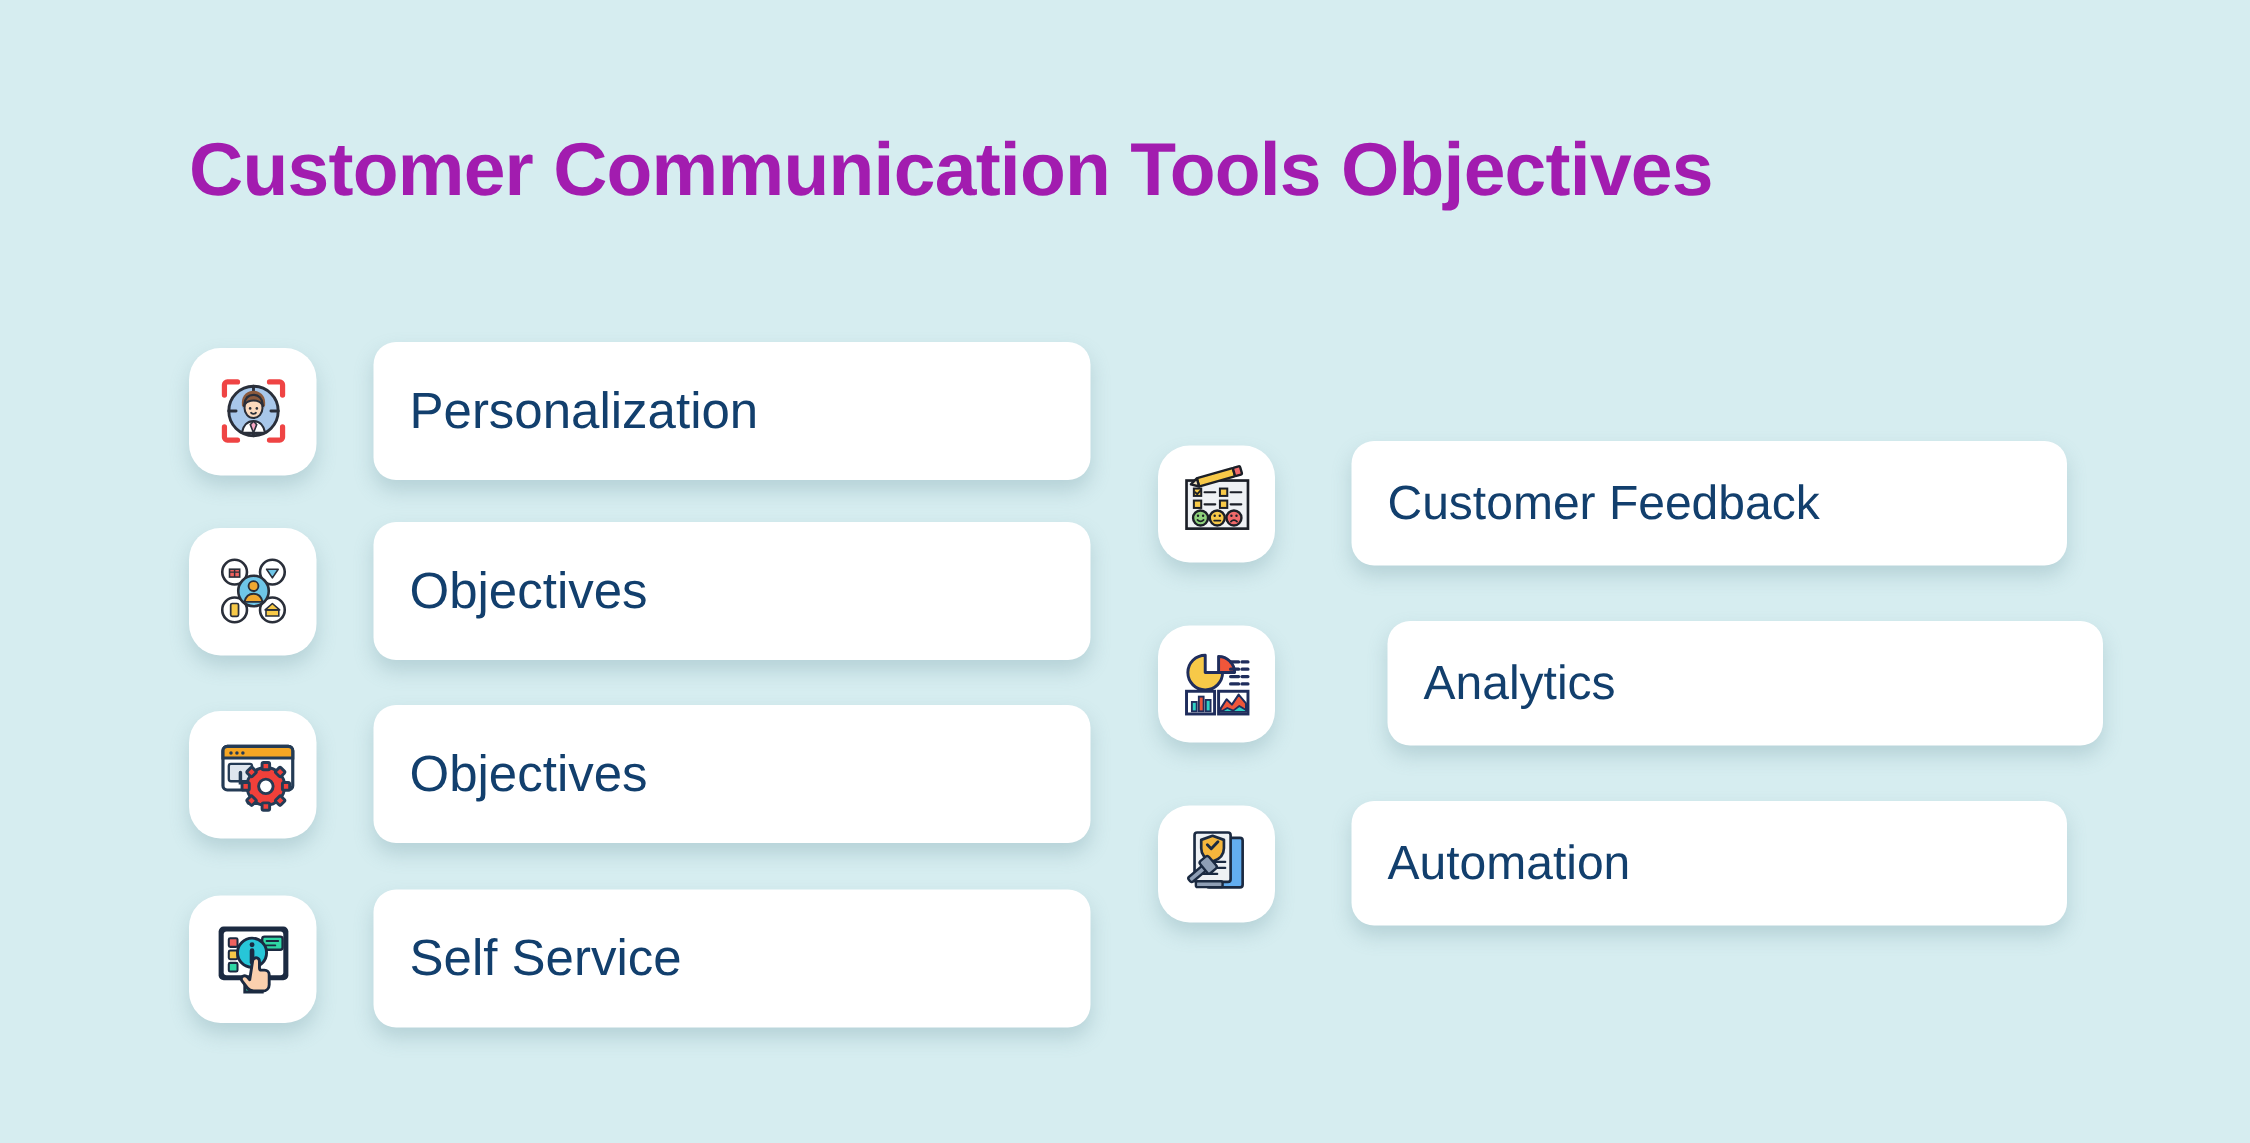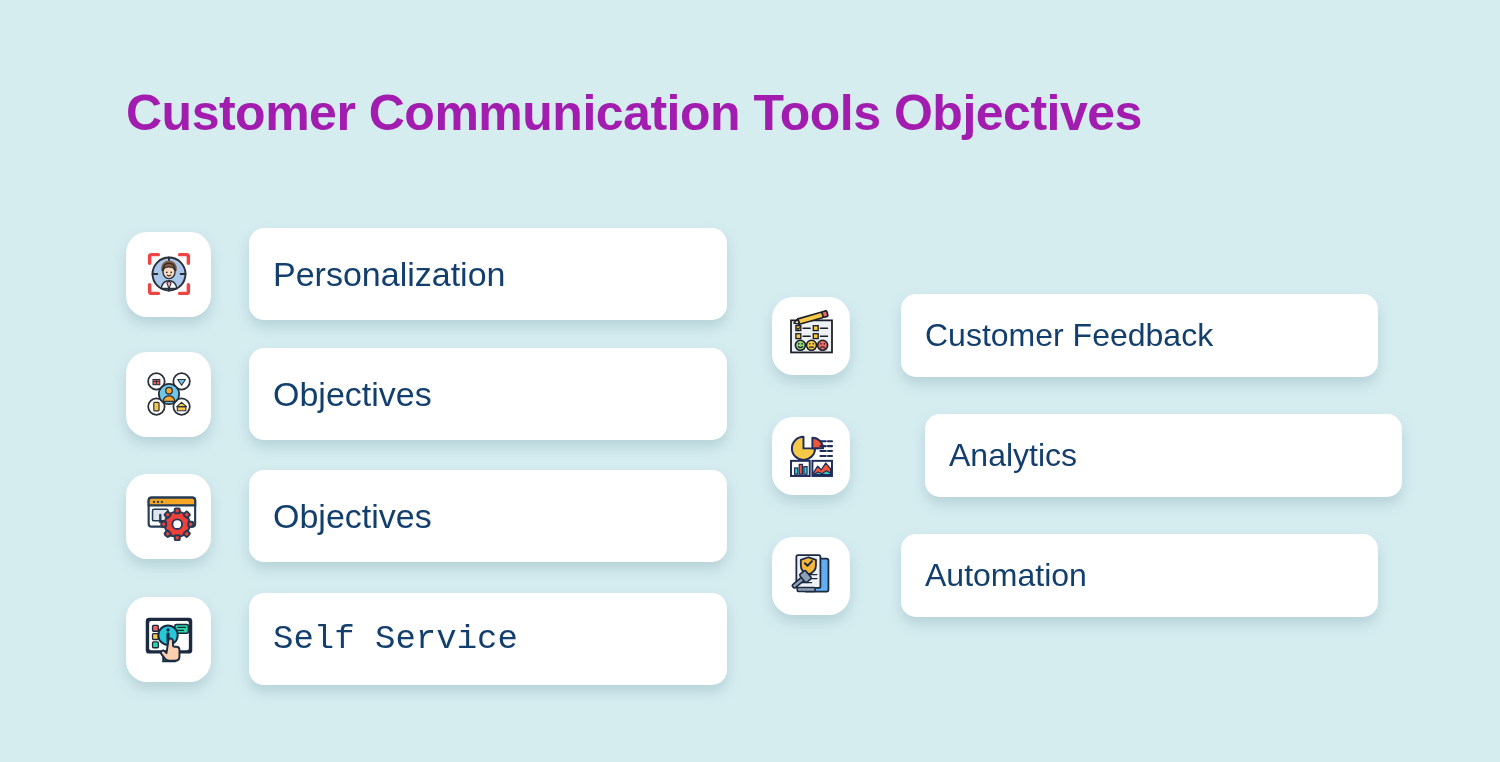--- a/index.html
+++ b/index.html
@@ -149,21 +149,21 @@
           </g>
           <circle r="5" fill="#ffffff" stroke="#243b55" stroke-width="2"></circle>
         </g>
       </svg>
     </div>
     <div class="label-card">
       <span class="card-label">Objectives</span>
     </div>
   </div>
 
-  <div class="row col-left" style="left:126px; top:593px;font-family:Liberation Mono, monospace;">
+  <div class="row col-left" style="left:126px; top:593px;">
     <div class="icon-tile">
       <svg viewBox="0 0 64 64">
         <path d="M26 46h12v9H26z" fill="#2fd7a4" stroke="#1b2a41" stroke-width="2"></path>
         <rect x="8" y="10" width="48" height="37" rx="3.5" fill="#1b2a41"></rect>
         <rect x="11.5" y="13.5" width="41" height="30" rx="2" fill="#ffffff"></rect>
         <rect x="15" y="18" width="6" height="6" rx="1" fill="#f0625f" stroke="#1b2a41" stroke-width="1.4"></rect>
         <rect x="15" y="26.5" width="6" height="6" rx="1" fill="#f7c948" stroke="#1b2a41" stroke-width="1.4"></rect>
         <rect x="15" y="35" width="6" height="6" rx="1" fill="#2fd7a4" stroke="#1b2a41" stroke-width="1.4"></rect>
         <rect x="38" y="17" width="14" height="9" rx="1.6" fill="#2fd7a4" stroke="#1b2a41" stroke-width="1.6"></rect>
         <path d="M41 20h8M41 23h6" stroke="#1b2a41" stroke-width="1.3" stroke-linecap="round"></path>

